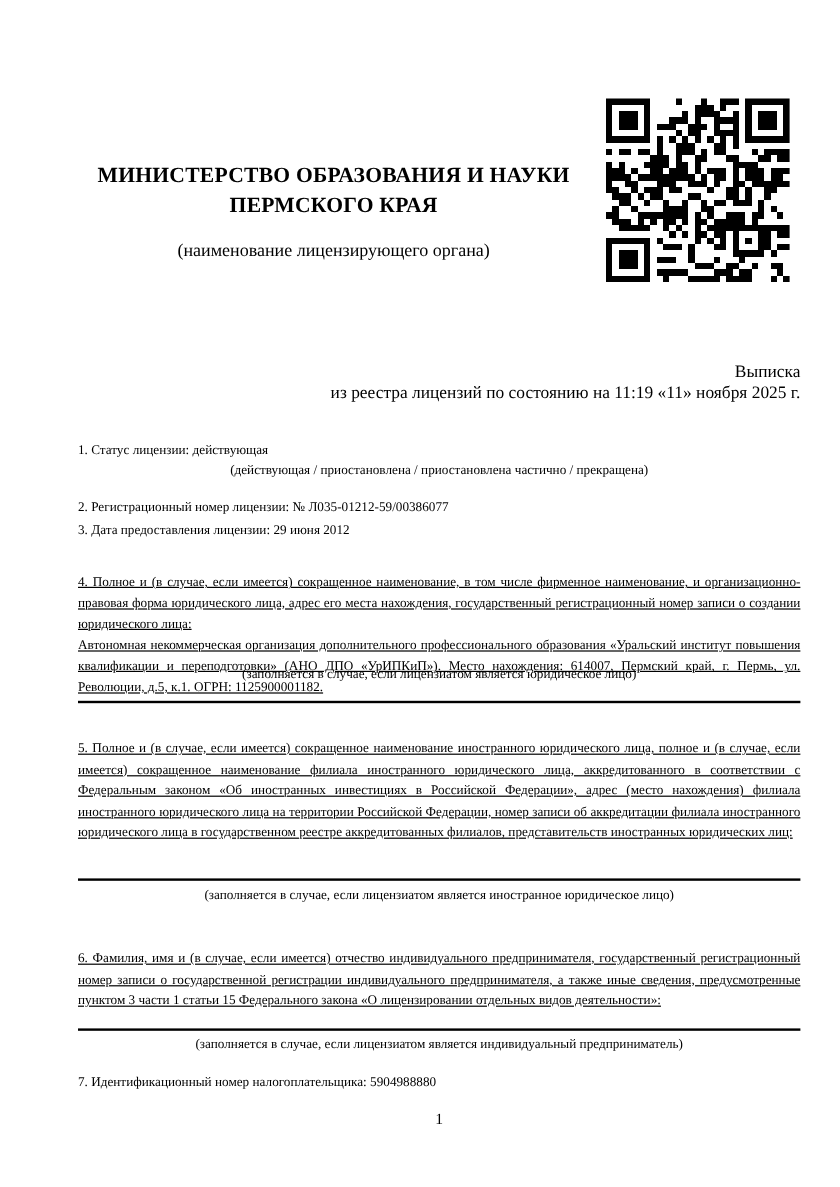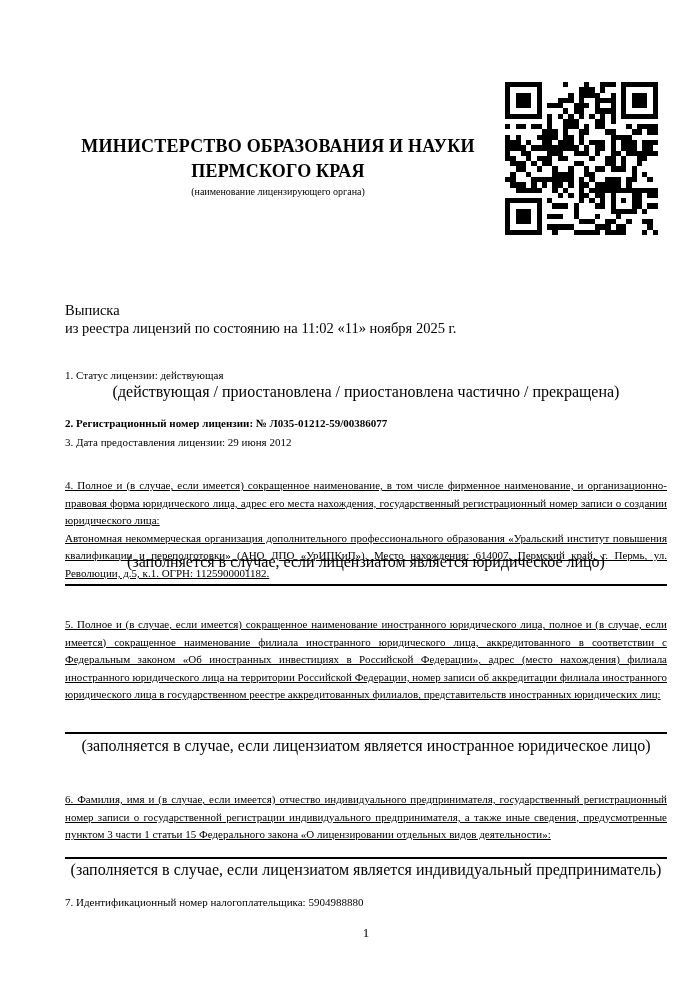--- a/index.html
+++ b/index.html
@@ -5,33 +5,33 @@
   html,body{margin:0;padding:0;background:#ffffff;}
   .page{
     position:relative;
     width:700px;height:989px;
     background:#ffffff;color:#000;
     font-family:"Liberation Serif","DejaVu Serif",serif;
     overflow:hidden;
   }
   .ministry{position:absolute;top:134px;left:65px;width:426px;text-align:center;}
   .ministry-line{font-size:18px;font-weight:bold;line-height:25px;letter-spacing:0.2px;}
-  .ministry-caption{font-size:10px;margin-top:2px;}
+  .ministry-caption{font-size:15px;margin-top:17px;}
   .qr{position:absolute;top:82px;left:505px;width:153px;height:153px;}
   .qr svg{display:block;shape-rendering:crispEdges;}
-  .doc-title{position:absolute;top:302px;left:65px;width:602px;text-align:left;
+  .doc-title{position:absolute;top:302px;left:65px;width:602px;text-align:right;
     font-size:14.5px;line-height:17.5px;}
   .item{position:absolute;left:65px;width:602px;font-size:11px;line-height:17.6px;}
   .para{text-align:justify;text-decoration:underline;}
   .para p{margin:0;}
-  .caption{position:absolute;left:65px;width:602px;text-align:center;font-size:16px;line-height:12px;}
+  .caption{position:absolute;left:65px;width:602px;text-align:center;font-size:11px;line-height:12px;}
   .fill-line{position:absolute;left:65px;width:602px;border-top:2px solid #000;height:0;}
   .page-number{position:absolute;top:925px;left:65px;width:602px;text-align:center;font-size:13px;}
   .t367{top:367px;} .t386{top:386px;}
-  .t415{top:415px;font-weight:bold;} .t450{top:434px;}
+  .t415{top:415px;} .t450{top:434px;}
   .t477{top:477px;} .t584{top:584px;} .t590{top:556px;}
   .t616{top:616px;} .t732{top:732px;} .t740{top:740px;}
   .t773{top:791px;} .t857{top:857px;} .t864{top:864px;}
   .t894{top:894px;}
 </style>
 </head>
 <body>
 
 <div class="page">
 
@@ -472,21 +472,21 @@
         <rect x="20" y="28" width="1" height="1" fill="#000"></rect>
         <rect x="21" y="28" width="1" height="1" fill="#000"></rect>
         <rect x="22" y="28" width="1" height="1" fill="#000"></rect>
         <rect x="26" y="28" width="1" height="1" fill="#000"></rect>
         <rect x="28" y="28" width="1" height="1" fill="#000"></rect>
       </svg>
   </div>
 
   <div class="doc-title">
     <div>Выписка</div>
-    <div>из реестра лицензий по состоянию на 11:02 «11» ноября 2025 г.</div>
+    <div>из реестра лицензий по состоянию на 11:19 «11» ноября 2025 г.</div>
   </div>
 
   <div class="item t367">1. Статус лицензии: действующая</div>
   <div class="caption t386">(действующая / приостановлена / приостановлена частично / прекращена)</div>
 
   <div class="item t415">2. Регистрационный номер лицензии: № Л035-01212-59/00386077</div>
 
   <div class="item t450">3. Дата предоставления лицензии: 29 июня 2012</div>
 
   <div class="item para t477">

